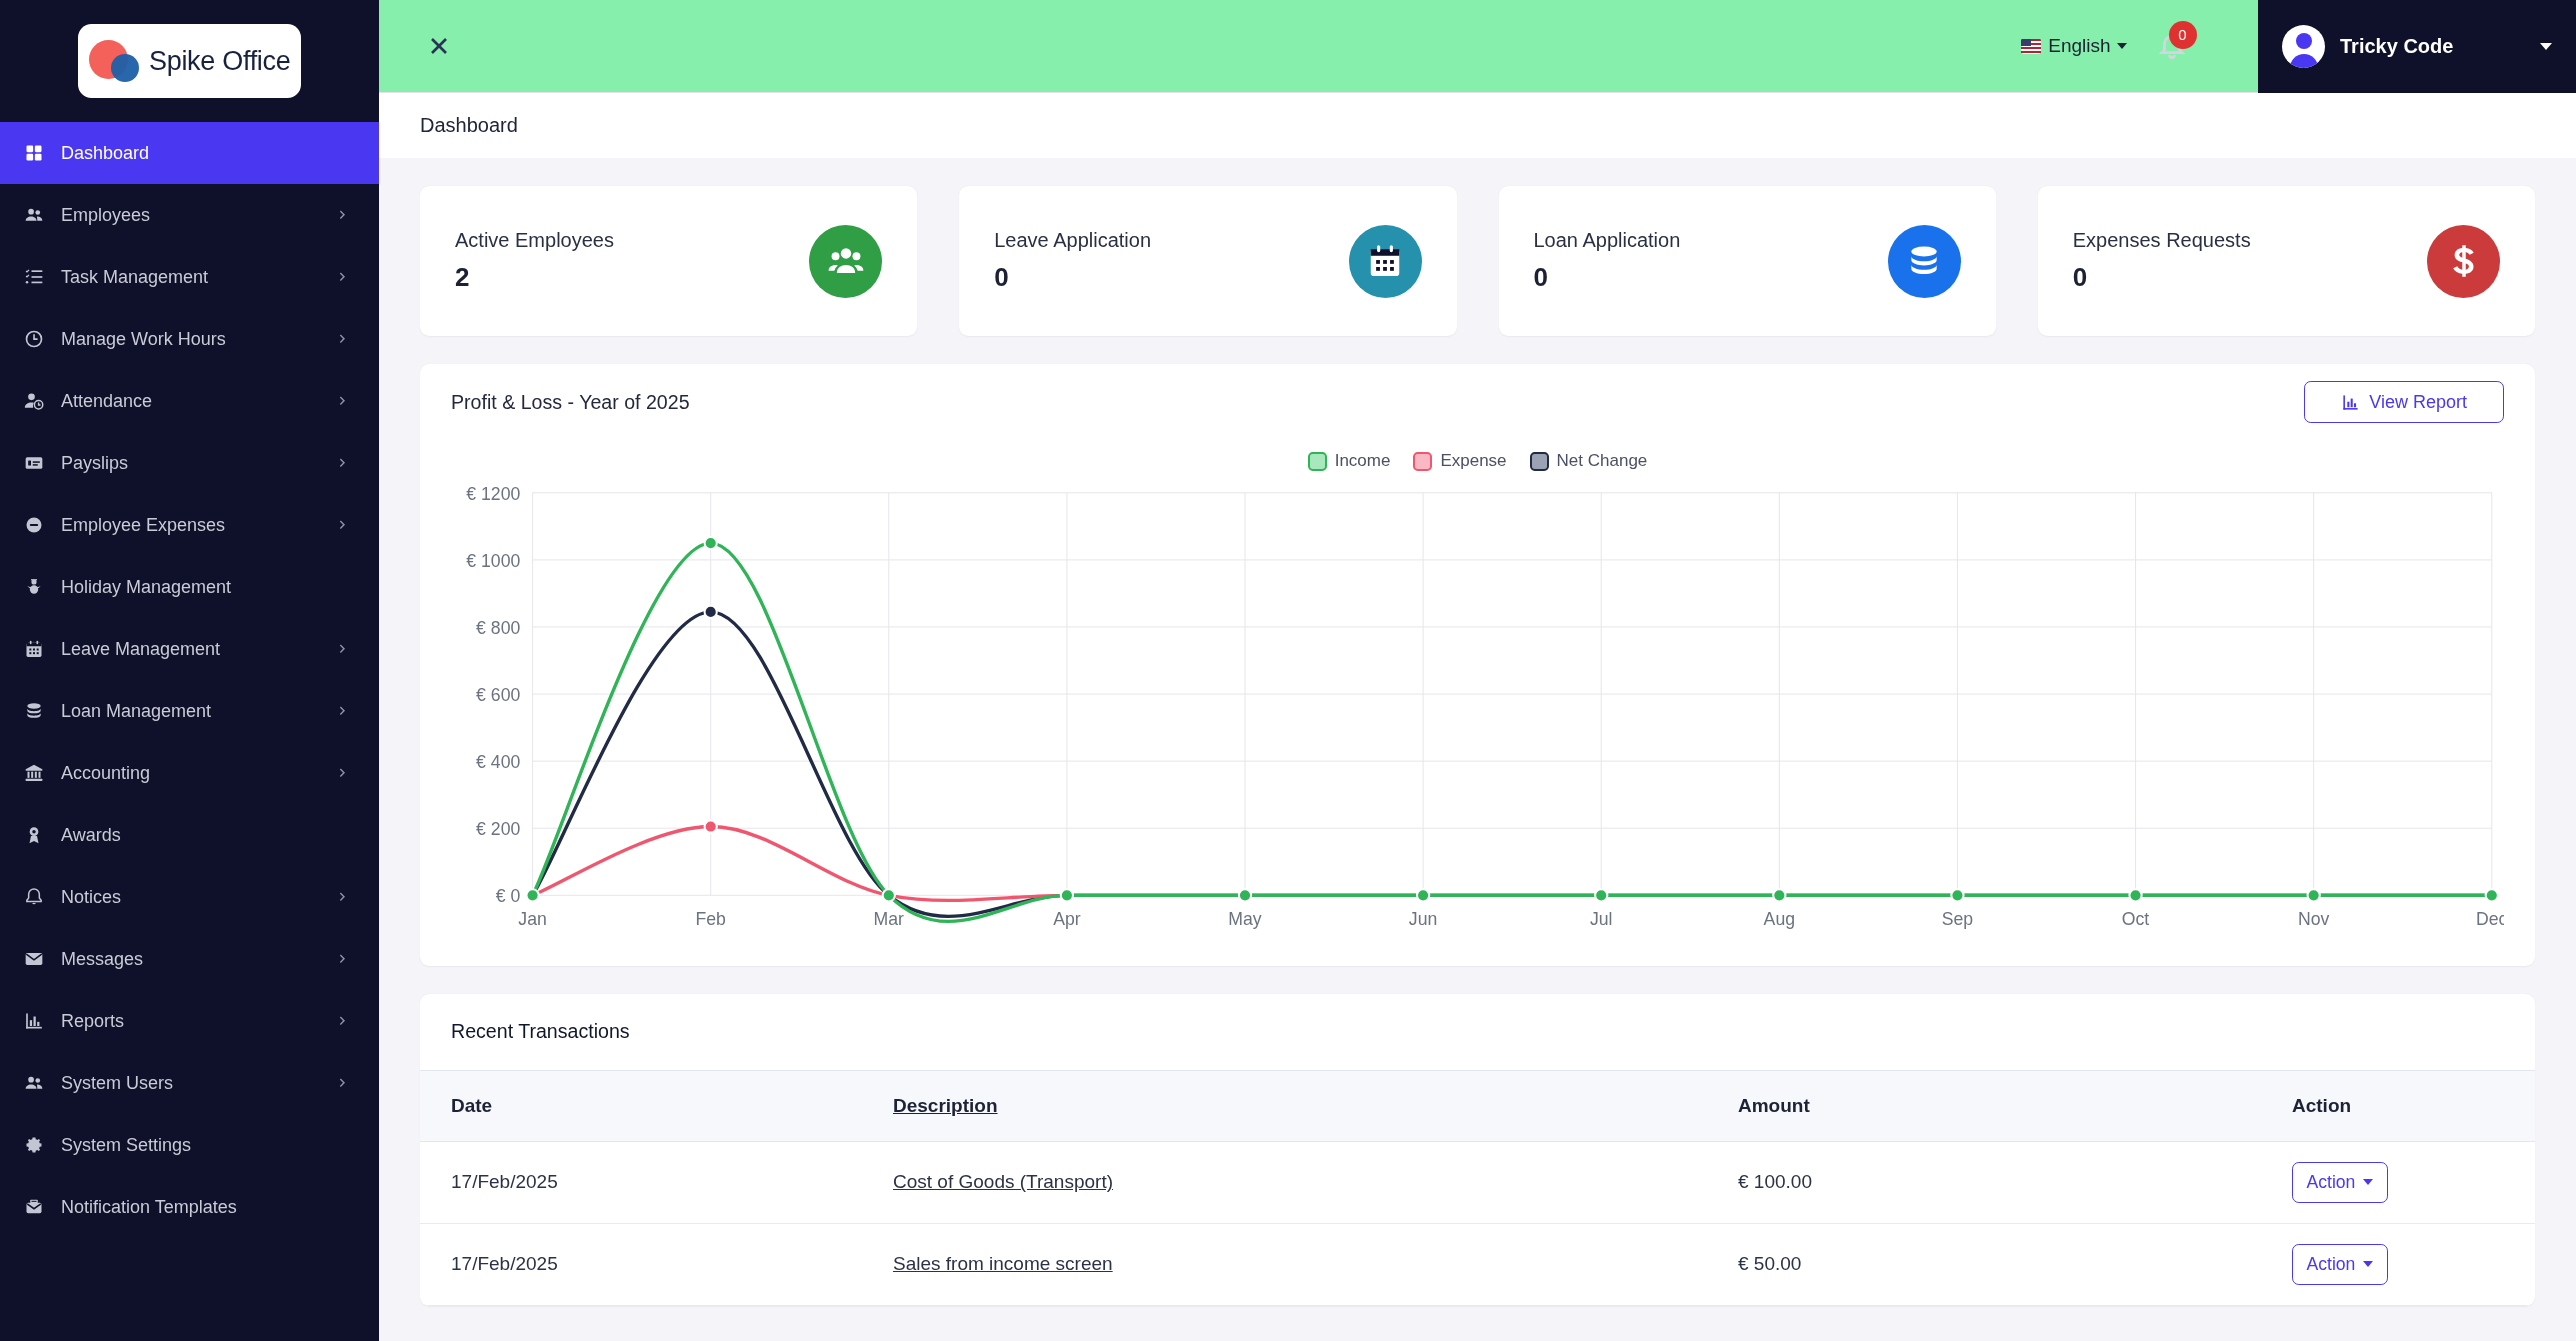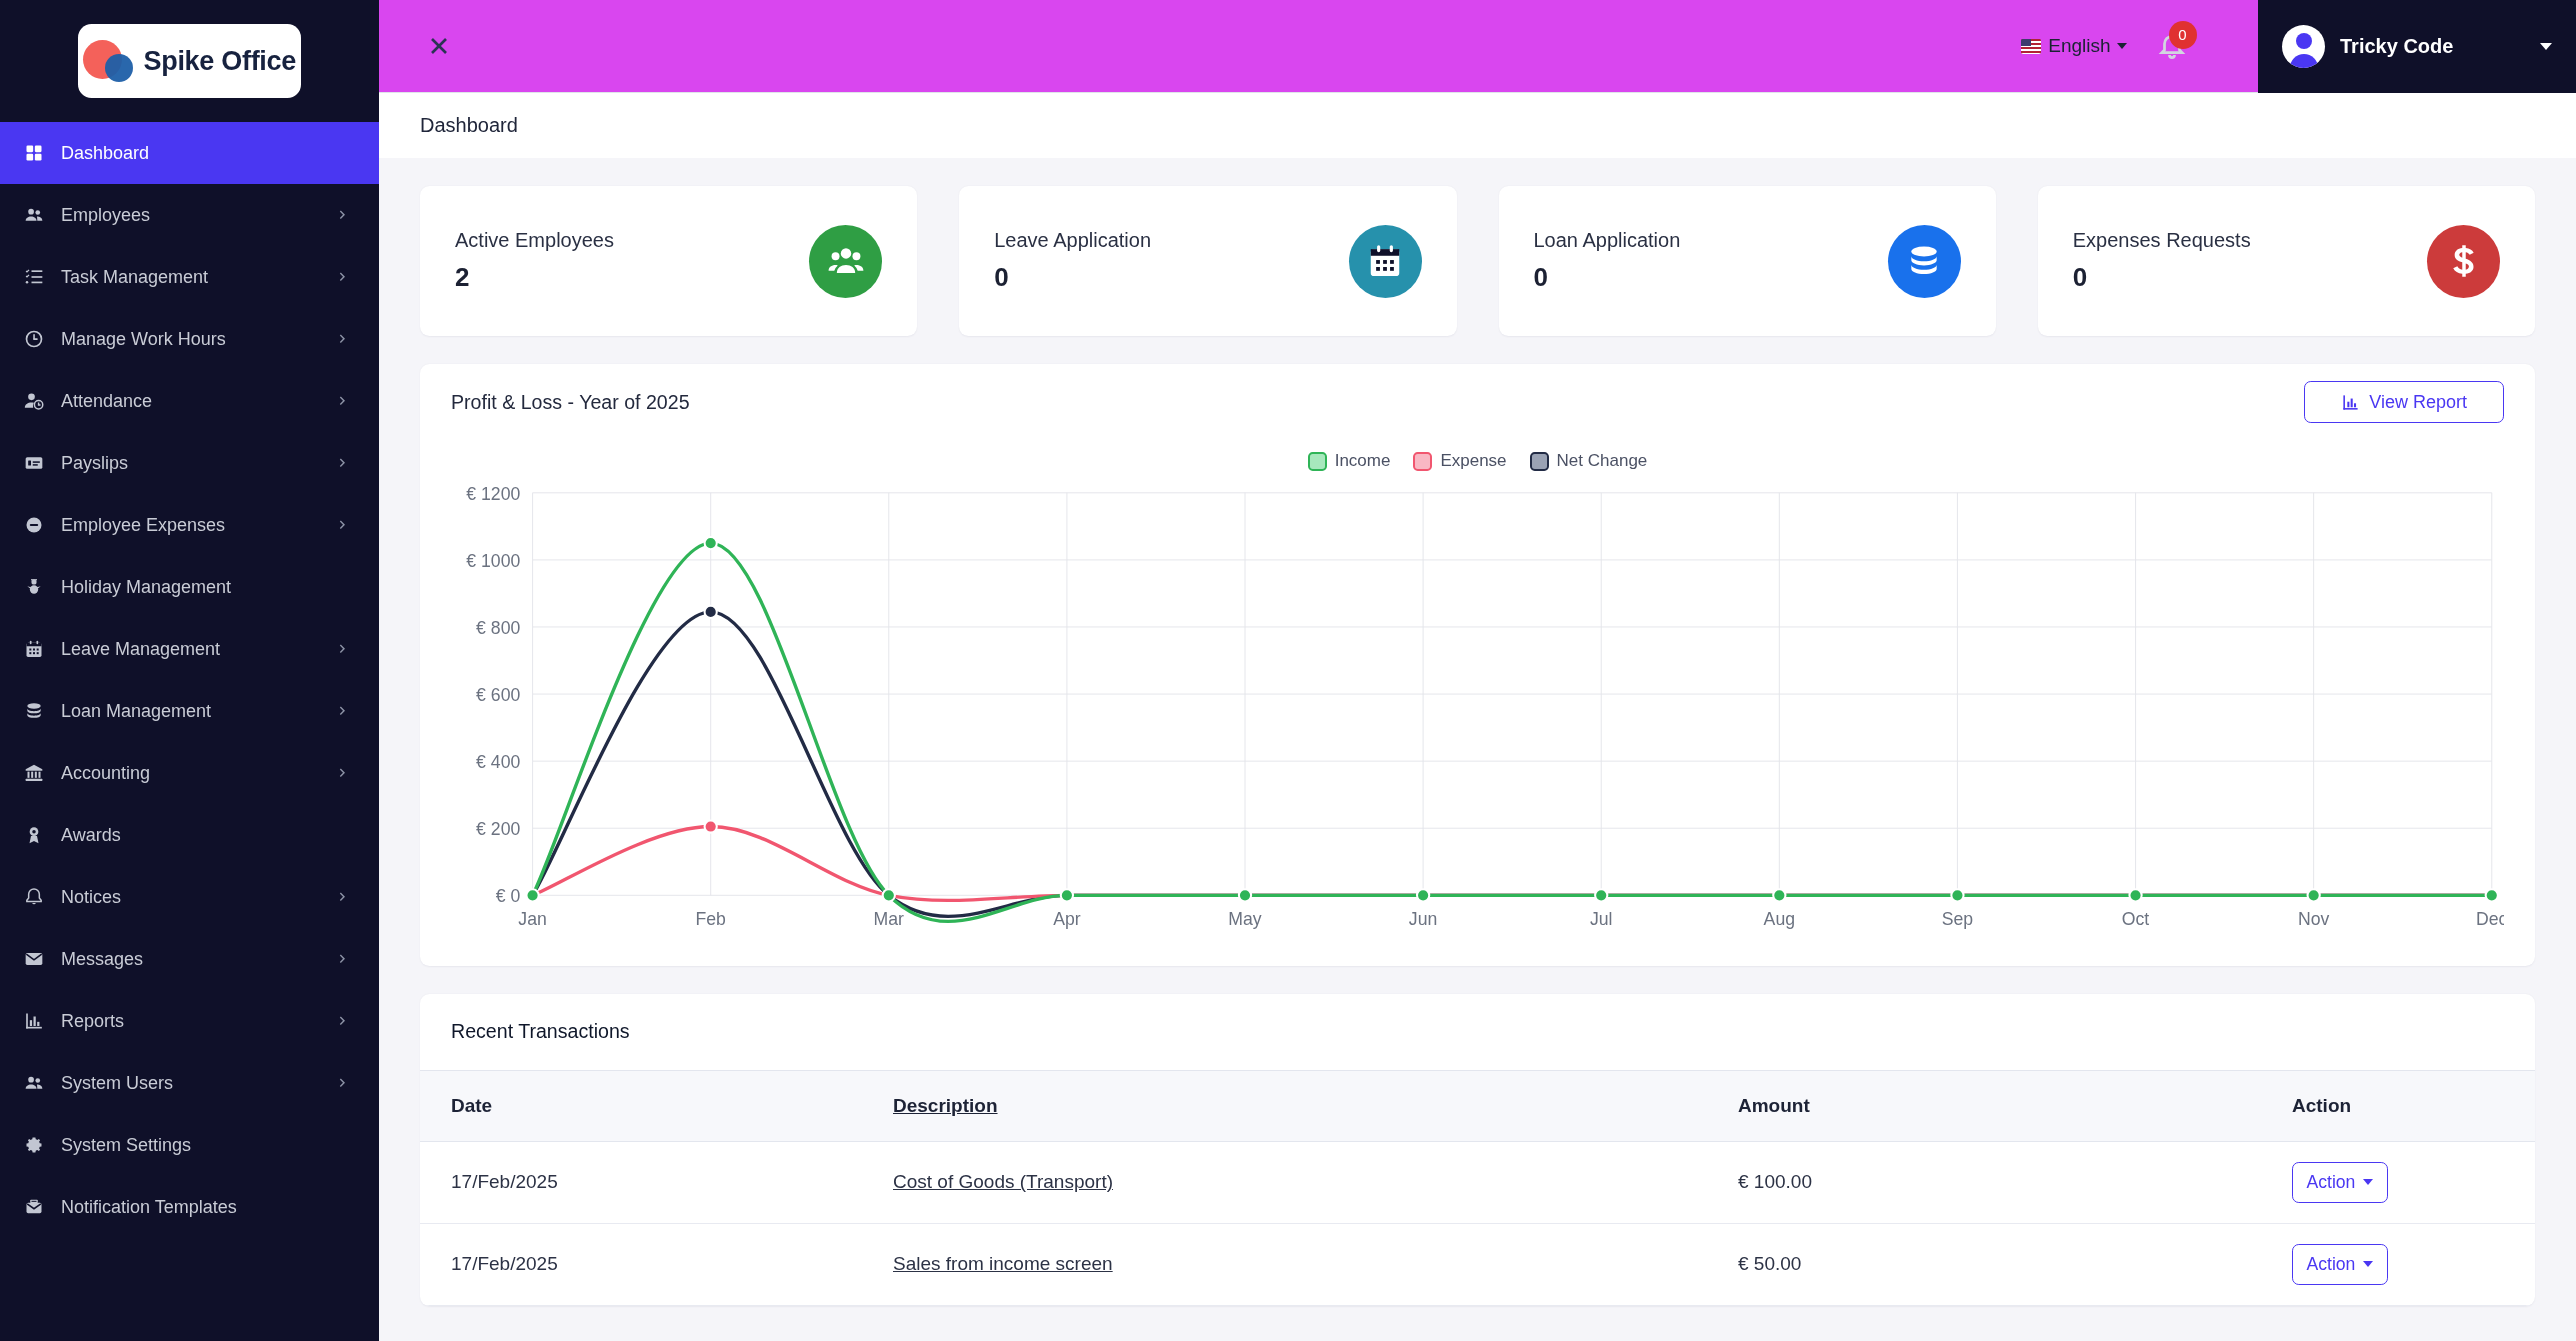--- a/index.html
+++ b/index.html
@@ -26,21 +26,21 @@
   }
   .logo-mark { position: relative; width: 51px; height: 47px; }
   .logo-circ-red {
     position: absolute; left: 0; top: 2.7px; width: 39px; height: 39px;
     background: #f4615a; border-radius: 50%;
   }
   .logo-circ-blue {
     position: absolute; left: 22px; top: 16px; width: 28px; height: 28px;
     background: #1d5fa8; border-radius: 50%; opacity: .95;
   }
-  .logo-text { font-size: 27px; font-weight: 700; color: #17223f; letter-spacing: -0.3px; }
+  .logo-text { font-size: 27px; font-weight: 400; color: #17223f; letter-spacing: -0.3px; }
 
   .nav { flex: 1; display: flex; flex-direction: column; }
   .nav-item {
     display: flex; align-items: center;
     height: 62px; padding: 0 30px 0 24px;
     color: #c9ccd6; font-size: 18px; cursor: pointer;
     position: relative;
   }
   .nav-item .ni-icon {
     width: 37px; min-width: 37px; display: flex; align-items: center; justify-content: flex-start;
@@ -51,21 +51,21 @@
   .nav-item .ni-caret { color: #8d93a6; display: flex; align-items: center; }
   .nav-item .ni-caret svg { width: 13.5px; height: 13.5px; fill: currentColor; }
   .nav-item.active { background: #4a37f2; color: #ffffff; }
   .nav-item.active .ni-icon { color: #ffffff; }
 
   
   .main { flex: 1; height: 1341px; display: flex; flex-direction: column; background: #f5f5f9; overflow: hidden; }
 
   
   .topbar {
-    height: 93px; min-height: 93px; background: #d946ef;
+    height: 93px; min-height: 93px; background: #86efac;
     display: flex; align-items: center;
     border-bottom: 0.7px solid #dfe4ea;
   }
   .topbar-left { flex: 1; display: flex; align-items: center; padding-left: 41px; }
   .close-btn {
     width: 38px; height: 38px; display: flex; align-items: center; justify-content: center;
     cursor: pointer; border-radius: 5.4px;
   }
   .close-btn svg { width: 24px; height: 24px; stroke: #2b3354; stroke-width: 2.6; fill: none; }
   .topbar-right { display: flex; align-items: center; height: 93px; }

